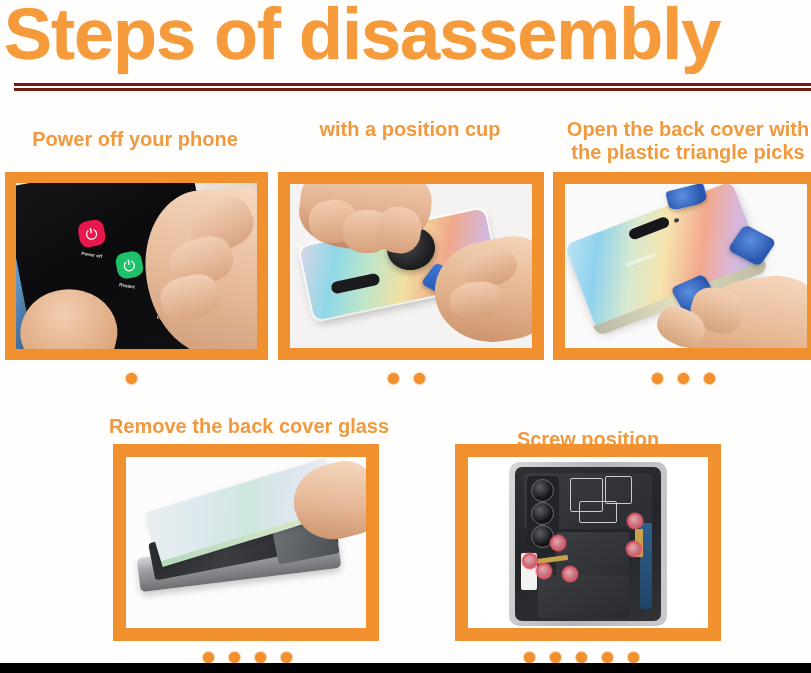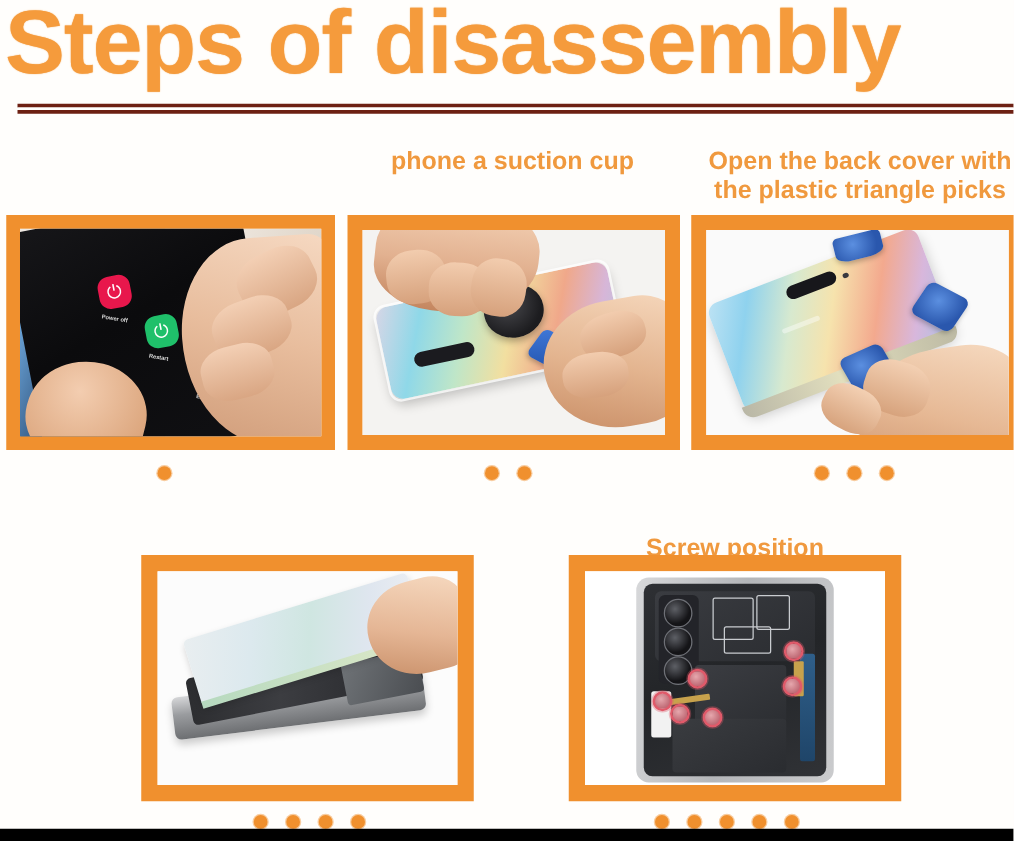--- a/index.html
+++ b/index.html
@@ -363,20 +363,23 @@
 
   <div class="title-band">
     <div class="title-text">Steps of disassembly</div>
   </div>
   <div class="rule-wrap">
     <div class="rule-a"></div>
     <div class="rule-gap"></div>
     <div class="rule-b"></div>
   </div>
 
+  <div class="caption" style="left:6px; top:128px; width:258px;">
+    <div>Power off your phone</div>
+  </div>
 
   <div class="frame" style="left:5px; top:172px; width:263px; height:188px;">
     <div class="frame-inner" style="left:11px; top:11px; right:11px; bottom:11px; width:241px; height:166px;">
       <div class="photo">
         <div class="p1-bg"></div>
         <div class="p1-light"></div>
         <div class="p1-screen"></div>
         <div class="p1-edge"></div>
         <div class="p1-menu">
           <div class="p1-item" style="left:6%; top:6%;">
@@ -399,21 +402,21 @@
         <div class="p1-thumb"></div>
       </div>
     </div>
   </div>
 
   <div class="dots" style="left:126px; top:373px;">
     <span class="dot"></span>
   </div>
 
   <div class="caption" style="left:280px; top:118px; width:260px;">
-    <div>phone a suction cup</div>
+    <div>with a position cup</div>
   </div>
 
   <div class="frame" style="left:278px; top:172px; width:266px; height:188px;">
     <div class="frame-inner" style="left:12px; top:12px; width:242px; height:164px;">
       <div class="photo">
         <div class="p2-bg"></div>
         <div class="p2-phone">
           <div class="p2-rim"></div>
           <div class="p2-cam"></div>
         </div>
@@ -460,20 +463,23 @@
       </div>
     </div>
   </div>
 
   <div class="dots" style="left:652px; top:373px;">
     <span class="dot"></span>
     <span class="dot"></span>
     <span class="dot"></span>
   </div>
 
+  <div class="caption" style="left:84px; top:415px; width:330px;">
+    <div>Remove the back cover glass</div>
+  </div>
 
   <div class="frame" style="left:113px; top:444px; width:266px; height:197px;">
     <div class="frame-inner" style="left:13px; top:13px; width:240px; height:171px;">
       <div class="photo">
         <div class="p4-bg"></div>
         <div class="p4-body"></div>
         <div class="p4-inner"></div>
         <div class="p4-board"></div>
         <div class="p4-glass">
           <div class="p4-glassEdge"></div>

